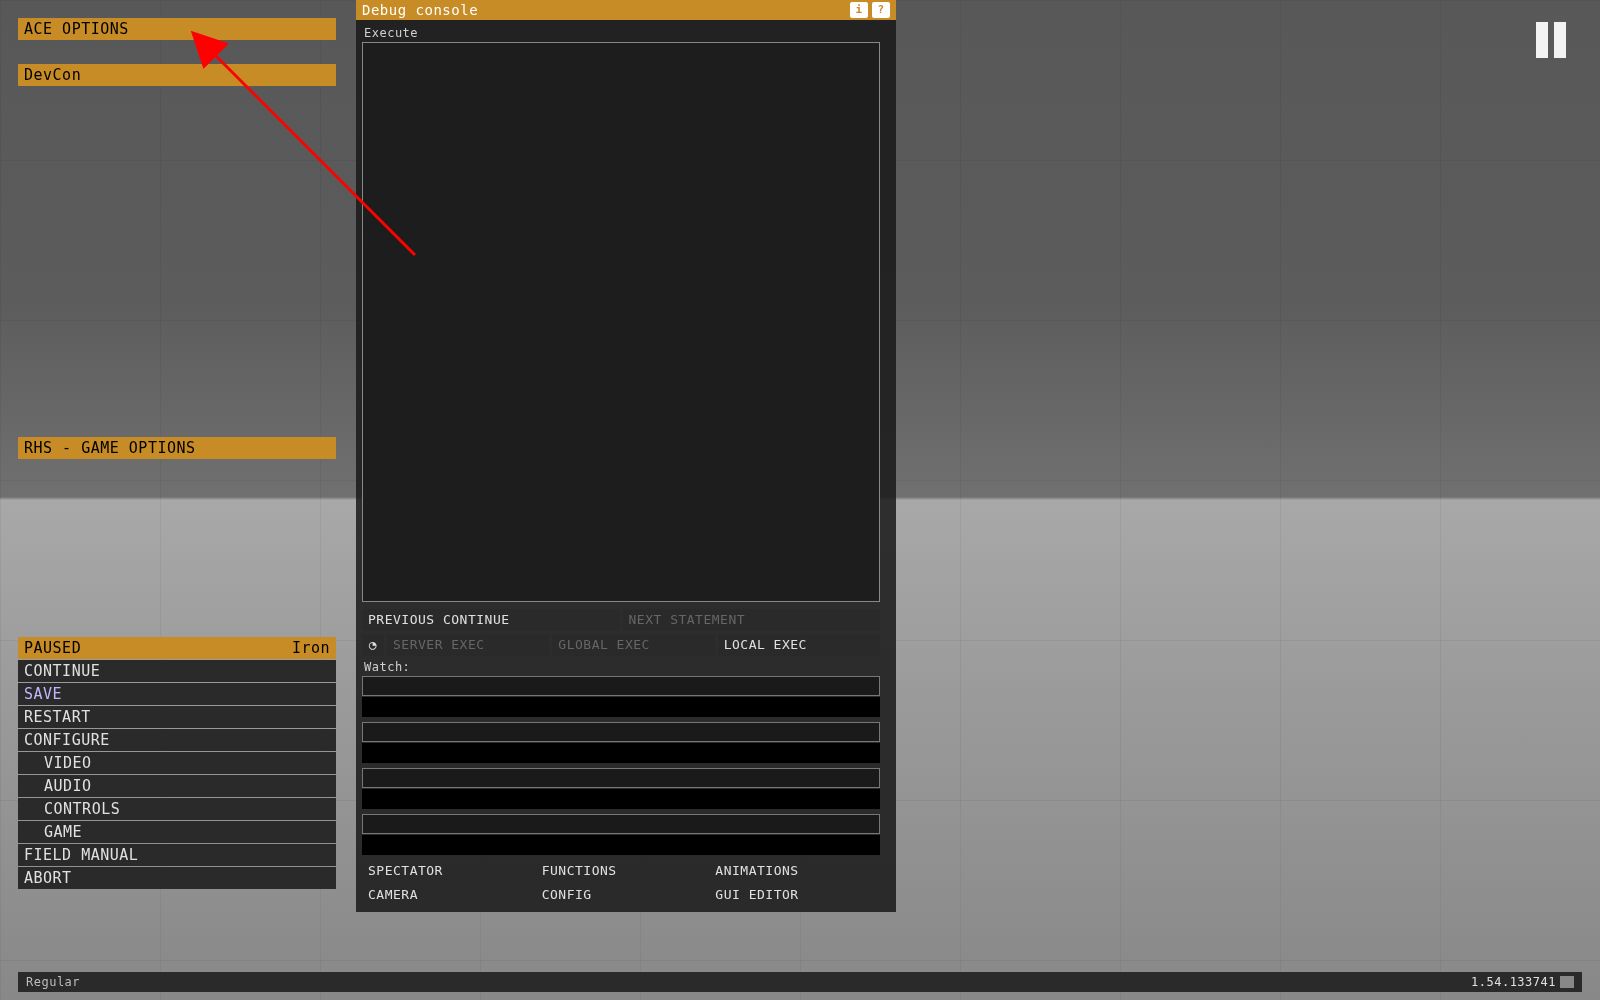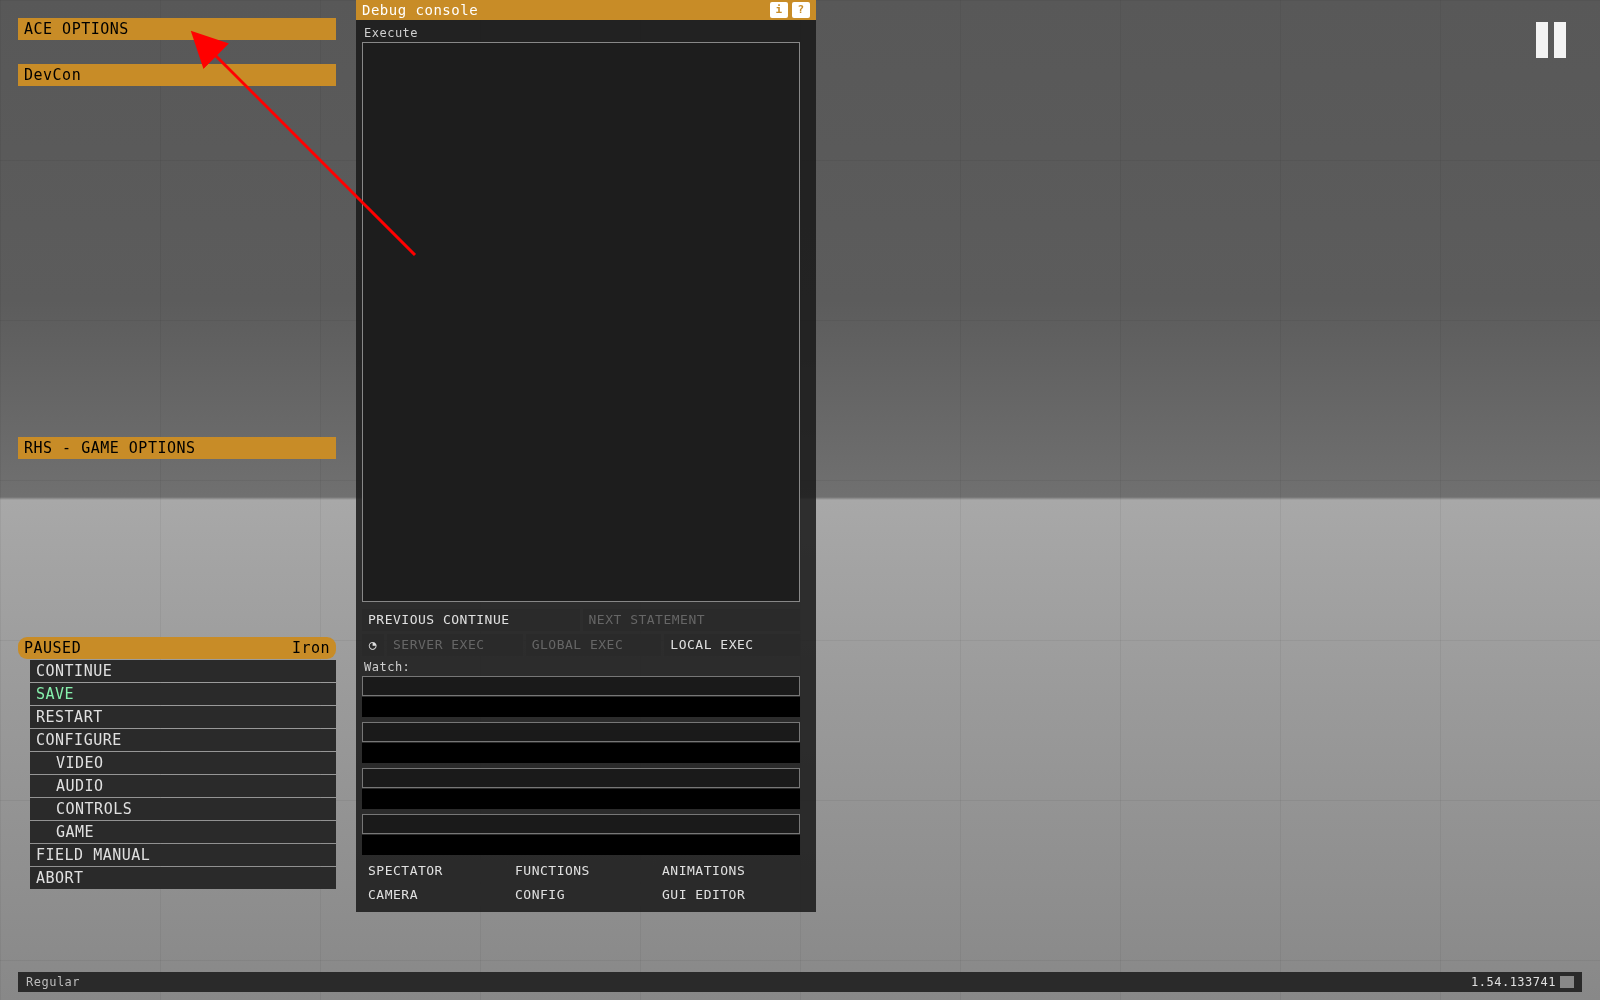--- a/index.html
+++ b/index.html
@@ -31,44 +31,43 @@
     color: #000000;
     height: 22px; line-height: 22px;
     padding: 0 6px;
     font-size: 15px;
   }
   .bar-dark {
     background: #2a2a2a;
     color: #e0e0e0;
     height: 22px; line-height: 22px;
     padding: 0 6px;
-    margin-left: 12px;
-  }
-  .bar-disabled { color: #86efac; }
+  }
+  .bar-disabled { color: #c4b5fd; }
 
   
   .left-col {
     position: absolute; left: 18px; top: 18px; width: 318px;
     z-index: 10;
   }
   .left-col > div { margin-bottom: 2px; }
   .left-gap { height: 20px; background: transparent; }
 
   .rhs-block { position: absolute; left: 18px; top: 437px; width: 318px; z-index: 10; }
 
   .pause-block {
     position: absolute; left: 18px; top: 637px; width: 318px; z-index: 10;
   }
   .pause-block > div { margin-bottom: 1px; }
-  .paused-row { display: flex; justify-content: space-between; border-radius: 9px; }
+  .paused-row { display: flex; justify-content: space-between; }
   .sub-item { padding-left: 26px !important; }
 
   
   .debug-panel {
-    position: absolute; left: 356px; top: 0; width: 460px;
+    position: absolute; left: 356px; top: 0; width: 540px;
     z-index: 10;
   }
   .debug-title {
     background: #c88c27; color: #fff;
     height: 20px; line-height: 20px; padding: 0 6px; font-size: 14px;
     display: flex; justify-content: space-between; align-items: center;
   }
   .title-icons { display: flex; gap: 4px; }
   .title-icons .ic {
     width: 18px; height: 16px; background: #fff; color:#c88c27;

